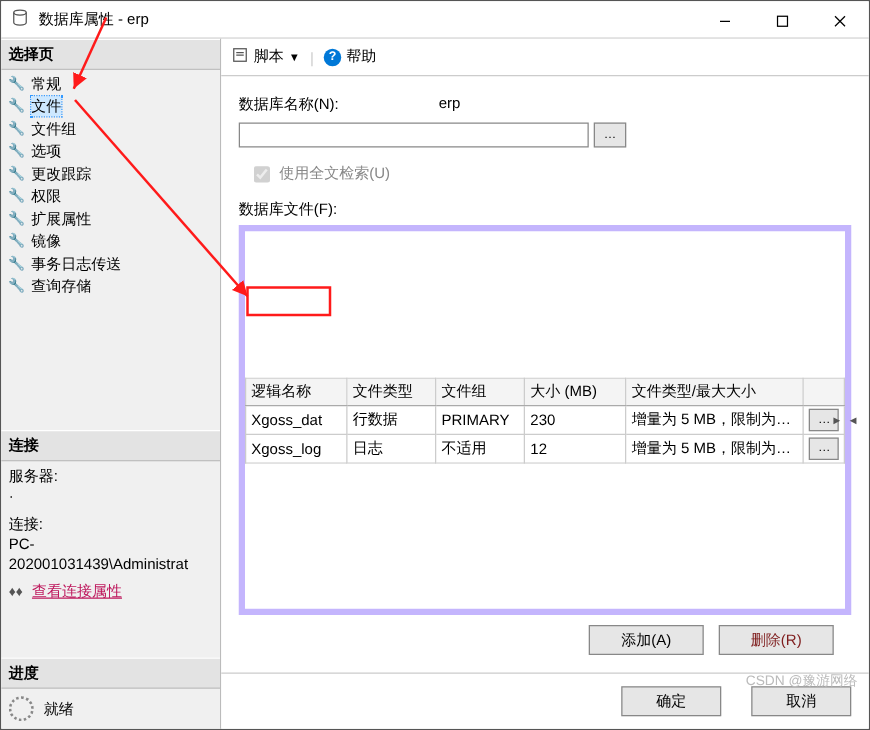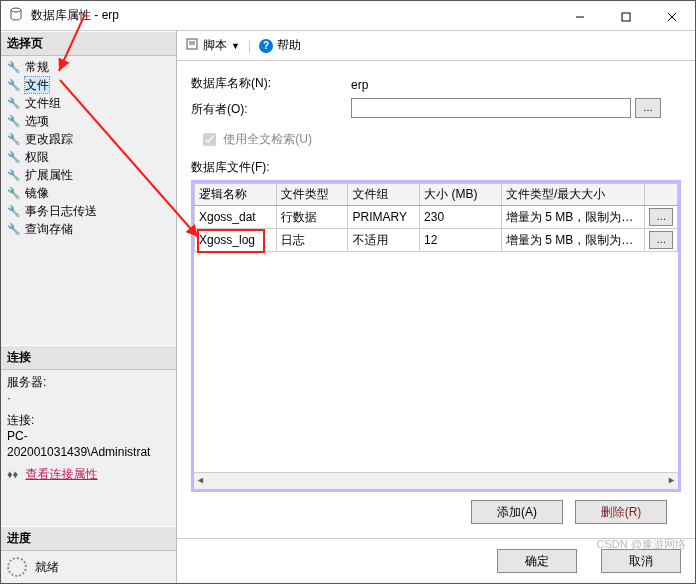--- a/index.html
+++ b/index.html
@@ -30,29 +30,29 @@
   .progress-row { display: flex; align-items: center; padding: 6px; }
   .spinner { width: 20px; height: 20px; border: 2px dotted #888; border-radius: 50%; margin-right: 8px; }
 
   
   .right { flex: 1; display: flex; flex-direction: column; background: #fff; }
   .toolbar2 { height: 30px; border-bottom: 1px solid #ccc; display: flex; align-items: center; font-size: 12px; padding: 0 8px; gap: 4px; }
   .toolbar2 .sep { color: #ccc; margin: 0 4px; }
   .help-icon { width:14px; height:14px; background:#0078d7; color:#fff; border-radius:50%; display:inline-flex; align-items:center; justify-content:center; font-size:10px; font-weight:bold; }
 
   .content { flex: 1; padding: 14px 14px 6px 14px; font-size: 12px; display:flex; flex-direction:column; min-height:0; }
-  .form-row { display: flex; align-items: flex-end; margin-bottom: 6px; }
+  .form-row { display: flex; align-items: flex-start; margin-bottom: 6px; }
   .form-row label { width: 160px; }
   .form-row .val { flex: 1; }
   .form-row input[type=text] { width: 280px; height: 20px; border: 1px solid #888; font-size:12px; padding:0 2px; }
   .browse-btn { width: 26px; height: 20px; margin-left: 4px; border:1px solid #888; background:#e6e6e6; font-size:10px; text-align:center; line-height:18px; }
   .chk { margin: 6px 0 10px 8px; color:#888; }
   .chk input { vertical-align: middle; margin-right:4px; }
 
-  .grid-wrap { border:3px solid #c4b5fd; flex:1; display:flex; flex-direction:column; min-height:0; }
+  .grid-wrap { border:5px solid #c4b5fd; flex:1; display:flex; flex-direction:row; min-height:0;align-items:center; }
   .grid-scroll { flex:1; overflow-x:auto; overflow-y:hidden; }
   table.grid { border-collapse: collapse; width: 100%; table-layout: fixed; }
   table.grid th, table.grid td { border: 1px solid #ccc; padding: 2px 4px; text-align: left; font-weight: normal; height: 20px; font-size:12px; white-space:nowrap; overflow:hidden; }
   table.grid th { background: #f4f4f4; border-bottom:1px solid #aaa; }
   .cell-btn { width: 24px; height:18px; border:1px solid #888; background:#e6e6e6; font-size:10px; text-align:center; line-height:16px; display:inline-block; }
   .hscroll-fake { height:17px; background:#f0f0f0; border-top:1px solid #ccc; position:relative; }
   .hscroll-fake::before { content:'◄'; position:absolute; left:2px; font-size:9px; color:#555; top:2px; }
   .hscroll-fake::after  { content:'►'; position:absolute; right:2px; font-size:9px; color:#555; top:2px; }
 
   .btnrow { display:flex; justify-content:flex-end; gap:12px; padding: 8px 14px; }
@@ -177,21 +177,20 @@
         <span class="help-icon">?</span>
         <span>帮助</span>
       </div>
 
       <div class="content">
         <div class="form-row">
           <label>数据库名称(N):</label>
           <span class="val">erp</span>
         </div>
         <div class="form-row">
-          <label>所有者(O):</label>
           <input type="text" value="" style="">
           <span class="browse-btn">…</span>
         </div>
         <div class="chk">
           <input type="checkbox" checked="" disabled="" style="">
           <span>使用全文检索(U)</span>
         </div>
 
         <div style="margin-bottom:4px;">数据库文件(F):</div>
         <div class="grid-wrap">

